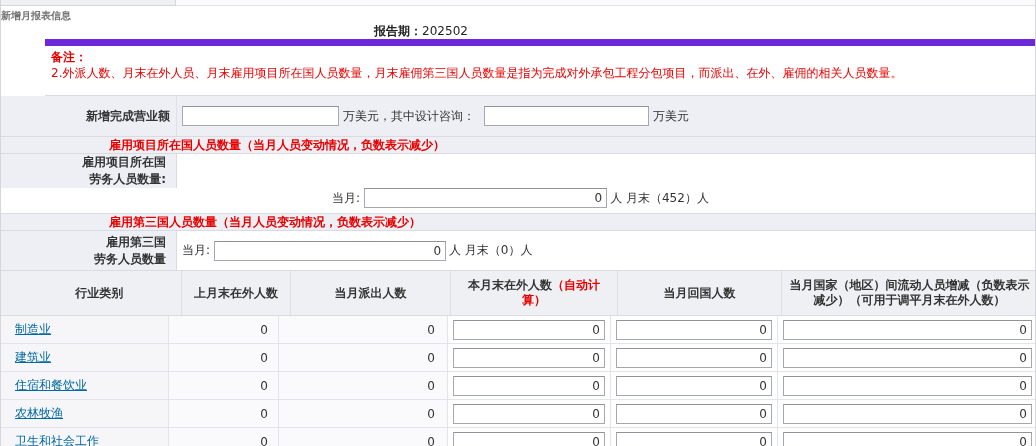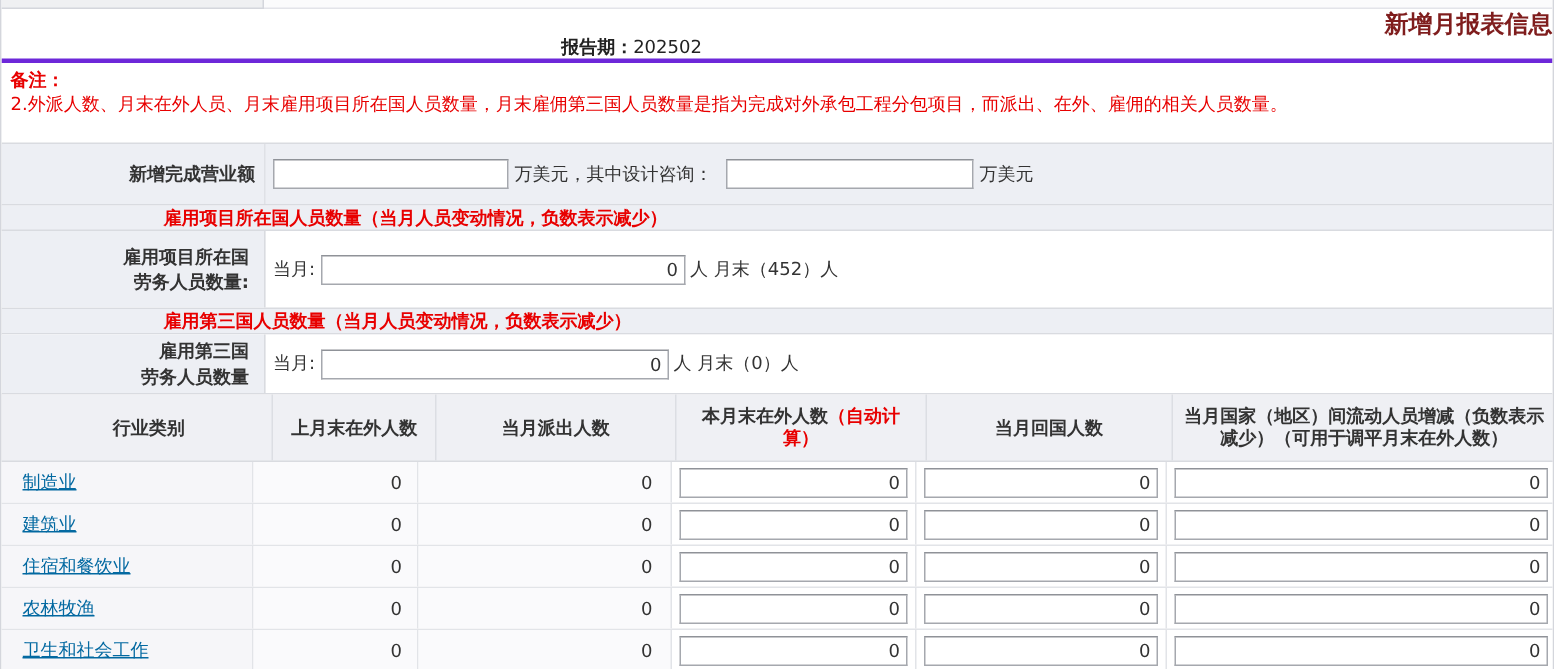--- a/index.html
+++ b/index.html
@@ -7,43 +7,43 @@
   body { font-family:"DejaVu Sans","Liberation Sans",sans-serif; font-size:12px; color:#333; }
 
   .panel { position:relative; width:1036px; height:446px; overflow:hidden;
            border-left:1px solid #d4d6dc; border-right:1px solid #d4d6dc; background:#fff; }
 
   
   .tabstrip { height:6px; border-bottom:1px solid #e3e4e9; background:#fbfbfc; }
   .tabstrip .tab { width:175px; height:6px; background:#eff0f2; border-right:1px solid #d4d6dc; border-bottom:1px solid #d4d6dc; }
 
   .titlebar { height:33px; padding-top:2px; background:#fff; }
-  .title { text-align:right; font-weight:bold; font-size:16px; color:#7f1d1d; line-height:16px; }
+  .title { text-align:left; font-weight:bold; font-size:10px; color:#737373; line-height:16px; }
   .period { text-align:center; position:relative; left:-97px; line-height:15px; color:#222; }
   .period .plabel { font-weight:bold; }
 
-  .notes { border-top:3px solid #6d28d9; border-bottom:1px solid #d9dbe0;
-           background:#fff; height:57px; padding:3px 6px 0 6px; color:#e80000; line-height:16px; }
+  .notes { border-top:7px solid #6d28d9; border-bottom:1px solid #d9dbe0;
+           background:#fff; height:57px; padding:3px 6px 0 6px; color:#e80000; line-height:16px;margin-left:44px; }
   .notes .nlabel { font-weight:bold; }
 
   .row { display:flex; align-items:center; border-bottom:1px solid #d9dbe0; }
 
   .revenue-row { height:41px; background:#edeff4; }
   .form-label { width:176px; text-align:right; padding-right:6px; font-weight:bold; color:#333;
                 border-right:1px solid #dfe1e6; align-self:stretch; display:flex;
                 align-items:center; justify-content:flex-end; }
   .revenue-row input { margin-left:5px; }
   .unit-text { margin:4px 4px; color:#333; }
 
   .section-header { height:17px; background:#edeff4; border-bottom:1px solid #d9dbe0;
                     color:#e80000; font-weight:bold; line-height:17px; padding-left:108px;
                     white-space:nowrap; overflow:hidden; }
 
   .month-row { background:#fff; }
-  .month-row.tall { height:52px; }
+  .month-row.tall { height:60px;flex-direction:column; }
   .month-row.short { height:40px; }
   .label-cell { width:176px; align-self:stretch; background:#edeff4; border-right:1px solid #d9dbe0;
                 display:flex; flex-direction:column; justify-content:center; align-items:flex-end;
                 padding-right:10px; font-weight:bold; line-height:17px; }
   .month-content { display:flex; align-items:center; padding-left:5px; }
   .month-content input { margin:0 3px 0 4px; }
 
   input.tbx { height:20px; border:1px solid #a5a8ae; border-top-color:#8f9298; background:#fff;
               font-family:inherit; font-size:12px; color:#333; padding:0 4px; }
   input.num { text-align:right; }

